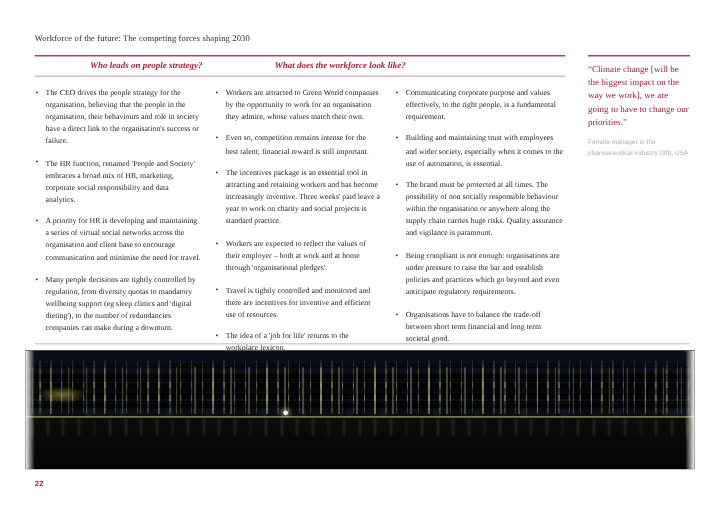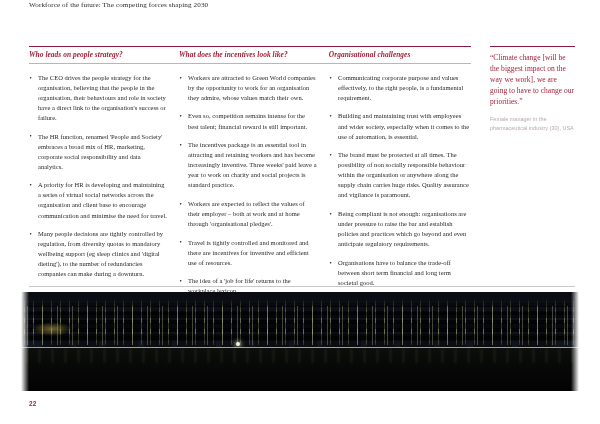--- a/index.html
+++ b/index.html
@@ -22,21 +22,21 @@
     position: absolute;
     left: 0; top: 0;
     width: 600px; height: 424px;
     background: #ffffff;
   }
 
   
   .running-header {
     position: absolute;
     left: 29px;
-    top: 1px;
+    top: 28px;
     font-size: 7.1px;
     letter-spacing: 0.12px;
     color: #2b2a29;
     white-space: nowrap;
   }
 
   
   .table-block {
     position: absolute;
     left: 29px;
@@ -47,20 +47,21 @@
   .table-rule-top {
     height: 1.1px;
     background: #8c1942;
     width: 100%;
   }
 
   .head-row {
     display: flex;
     padding-top: 4px;
     padding-bottom: 3px;
+    margin-left: 46px;
   }
 
   .col-head {
     font-family: "Liberation Serif", serif;
     font-style: italic;
     font-weight: bold;
     font-size: 7.4px;
     color: #a32238;
     line-height: 1.2;
     letter-spacing: 0.05px;
@@ -296,22 +297,21 @@
 <div class="page">
 
   <div class="running-header">Workforce of the future: The competing forces shaping 2030</div>
 
   <div class="table-block">
 
     <div class="table-rule-top"></div>
 
     <div class="head-row">
       <div class="col-head hcol-1">Who leads on people strategy?</div>
-      <div class="col-head hcol-2">What does the incentives look like?</div>
-      <div class="col-head hcol-3">Organisational challenges</div>
+      <div class="col-head hcol-2">What does the workforce look like?</div>
     </div>
 
     <div class="table-rule-under"></div>
 
     <div class="cols">
 
       <div class="col col-1">
         <ul class="bullets">
           <li>The CEO drives the people strategy for the organisation, believing that the people in the organisation, their behaviours and role in society have a direct link to the organisation's success or failure.</li>
           <li>The HR function, renamed 'People and Society' embraces a broad mix of HR, marketing, corporate social responsibility and data analytics.</li>

